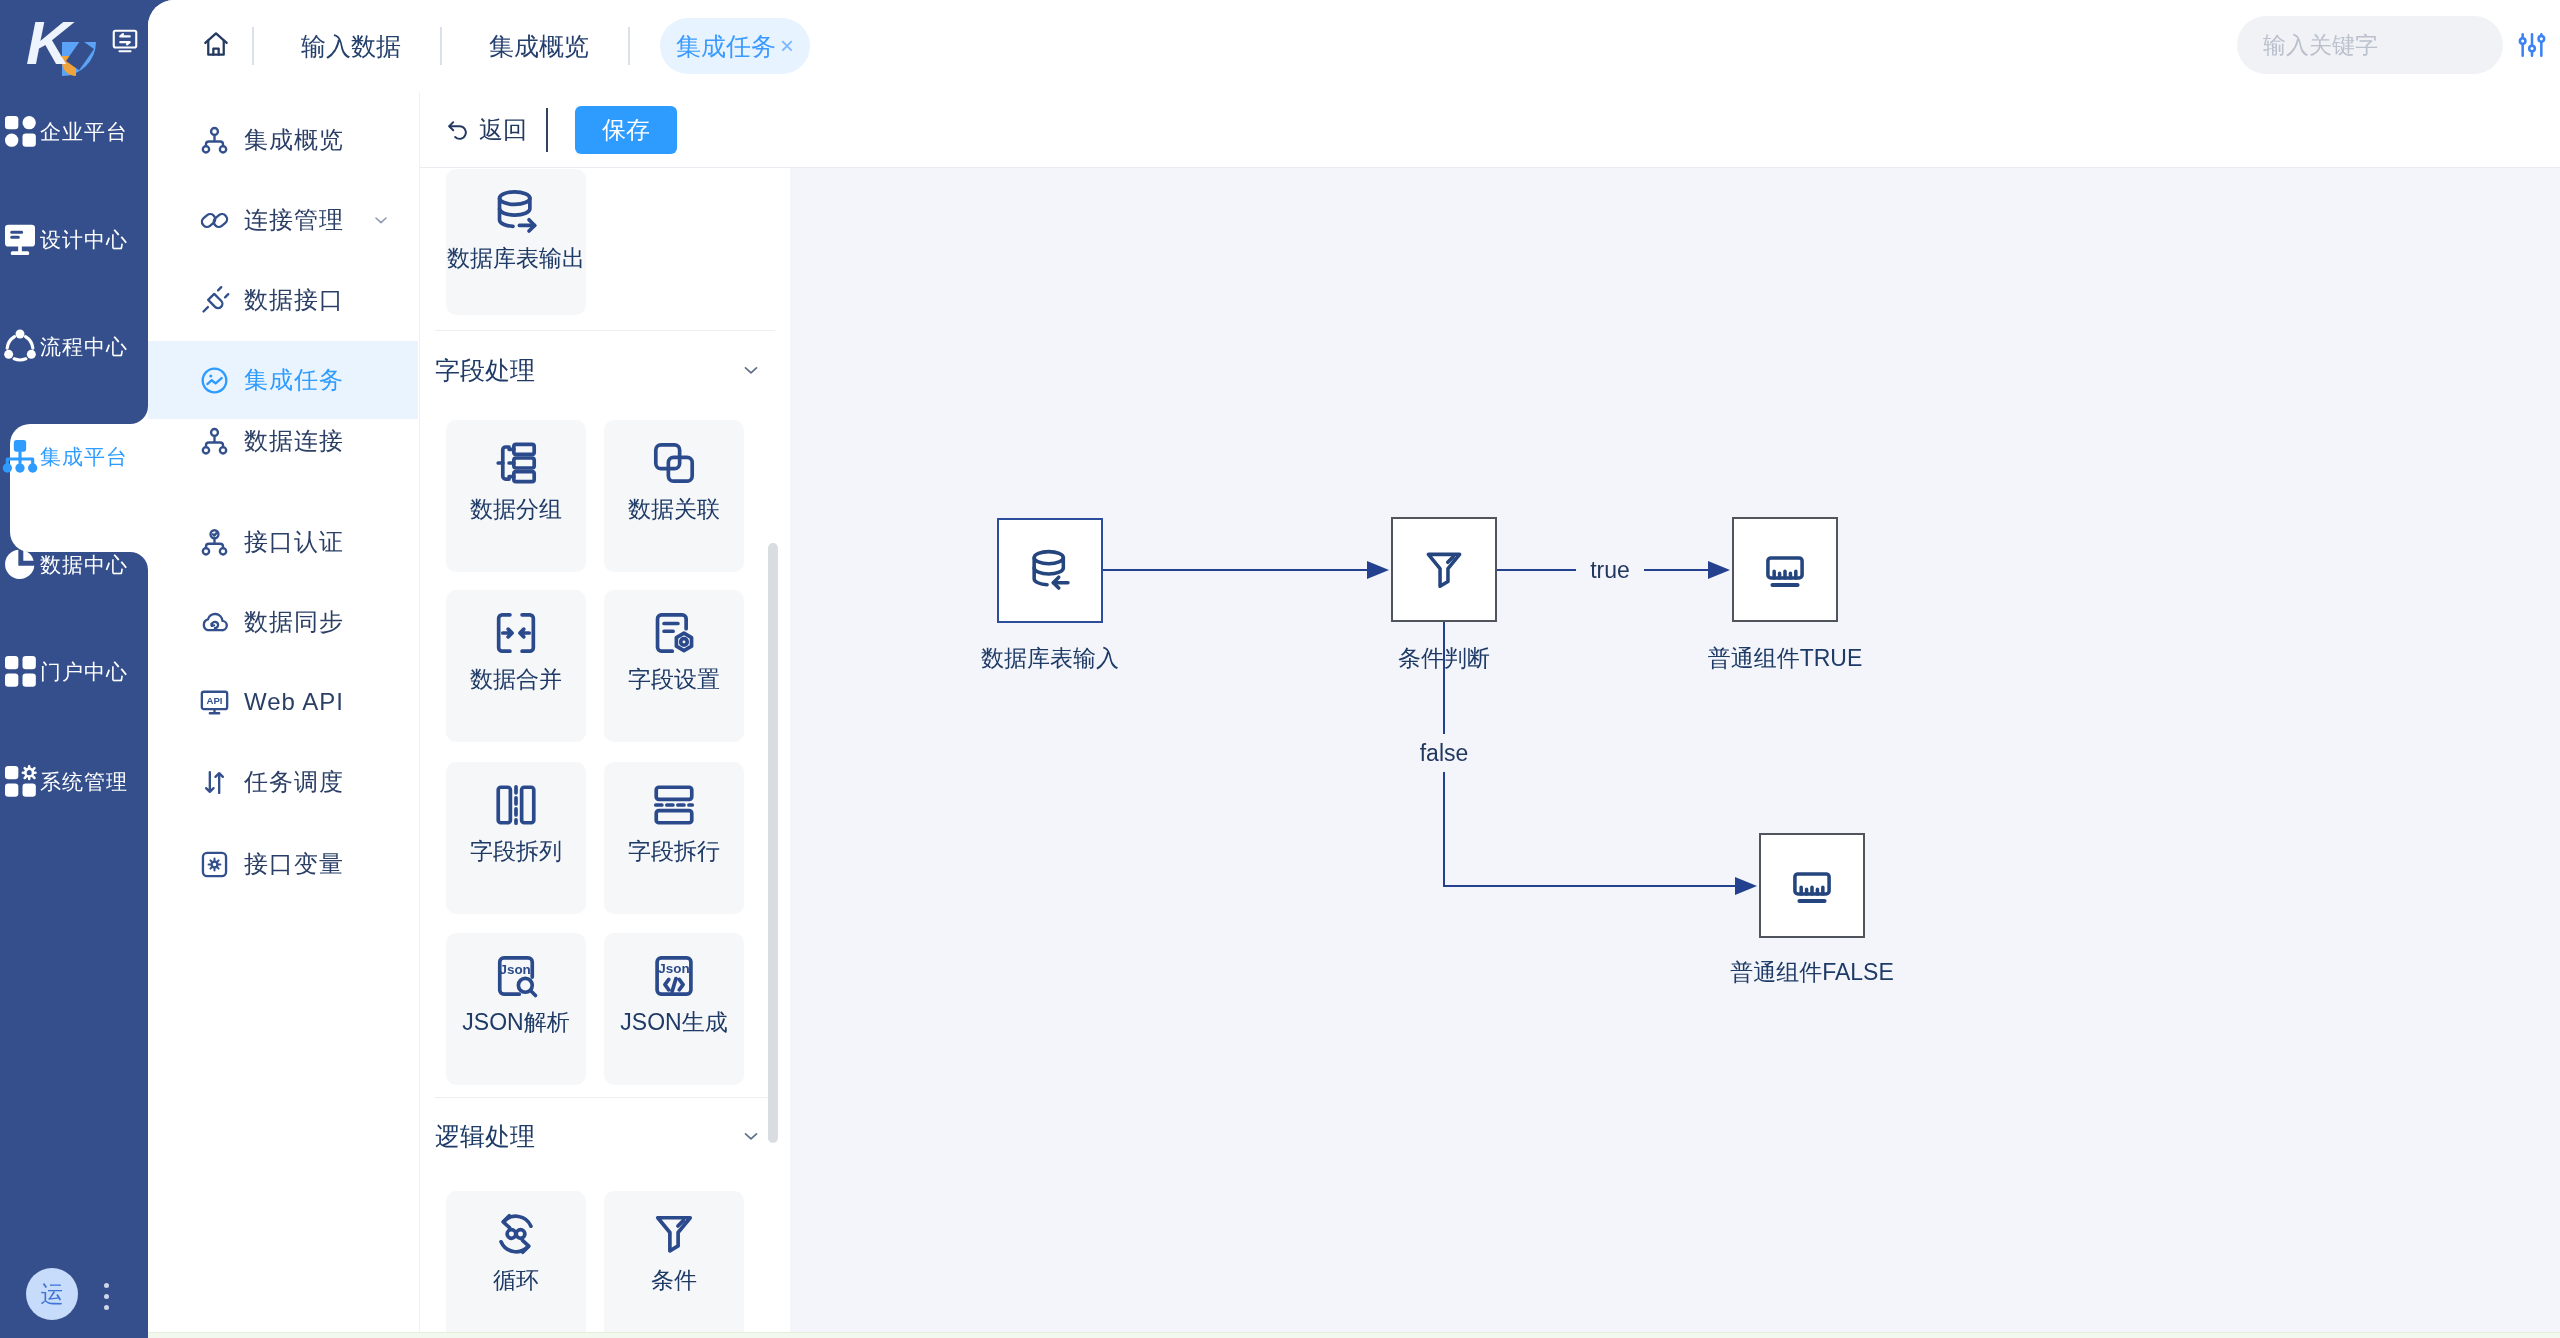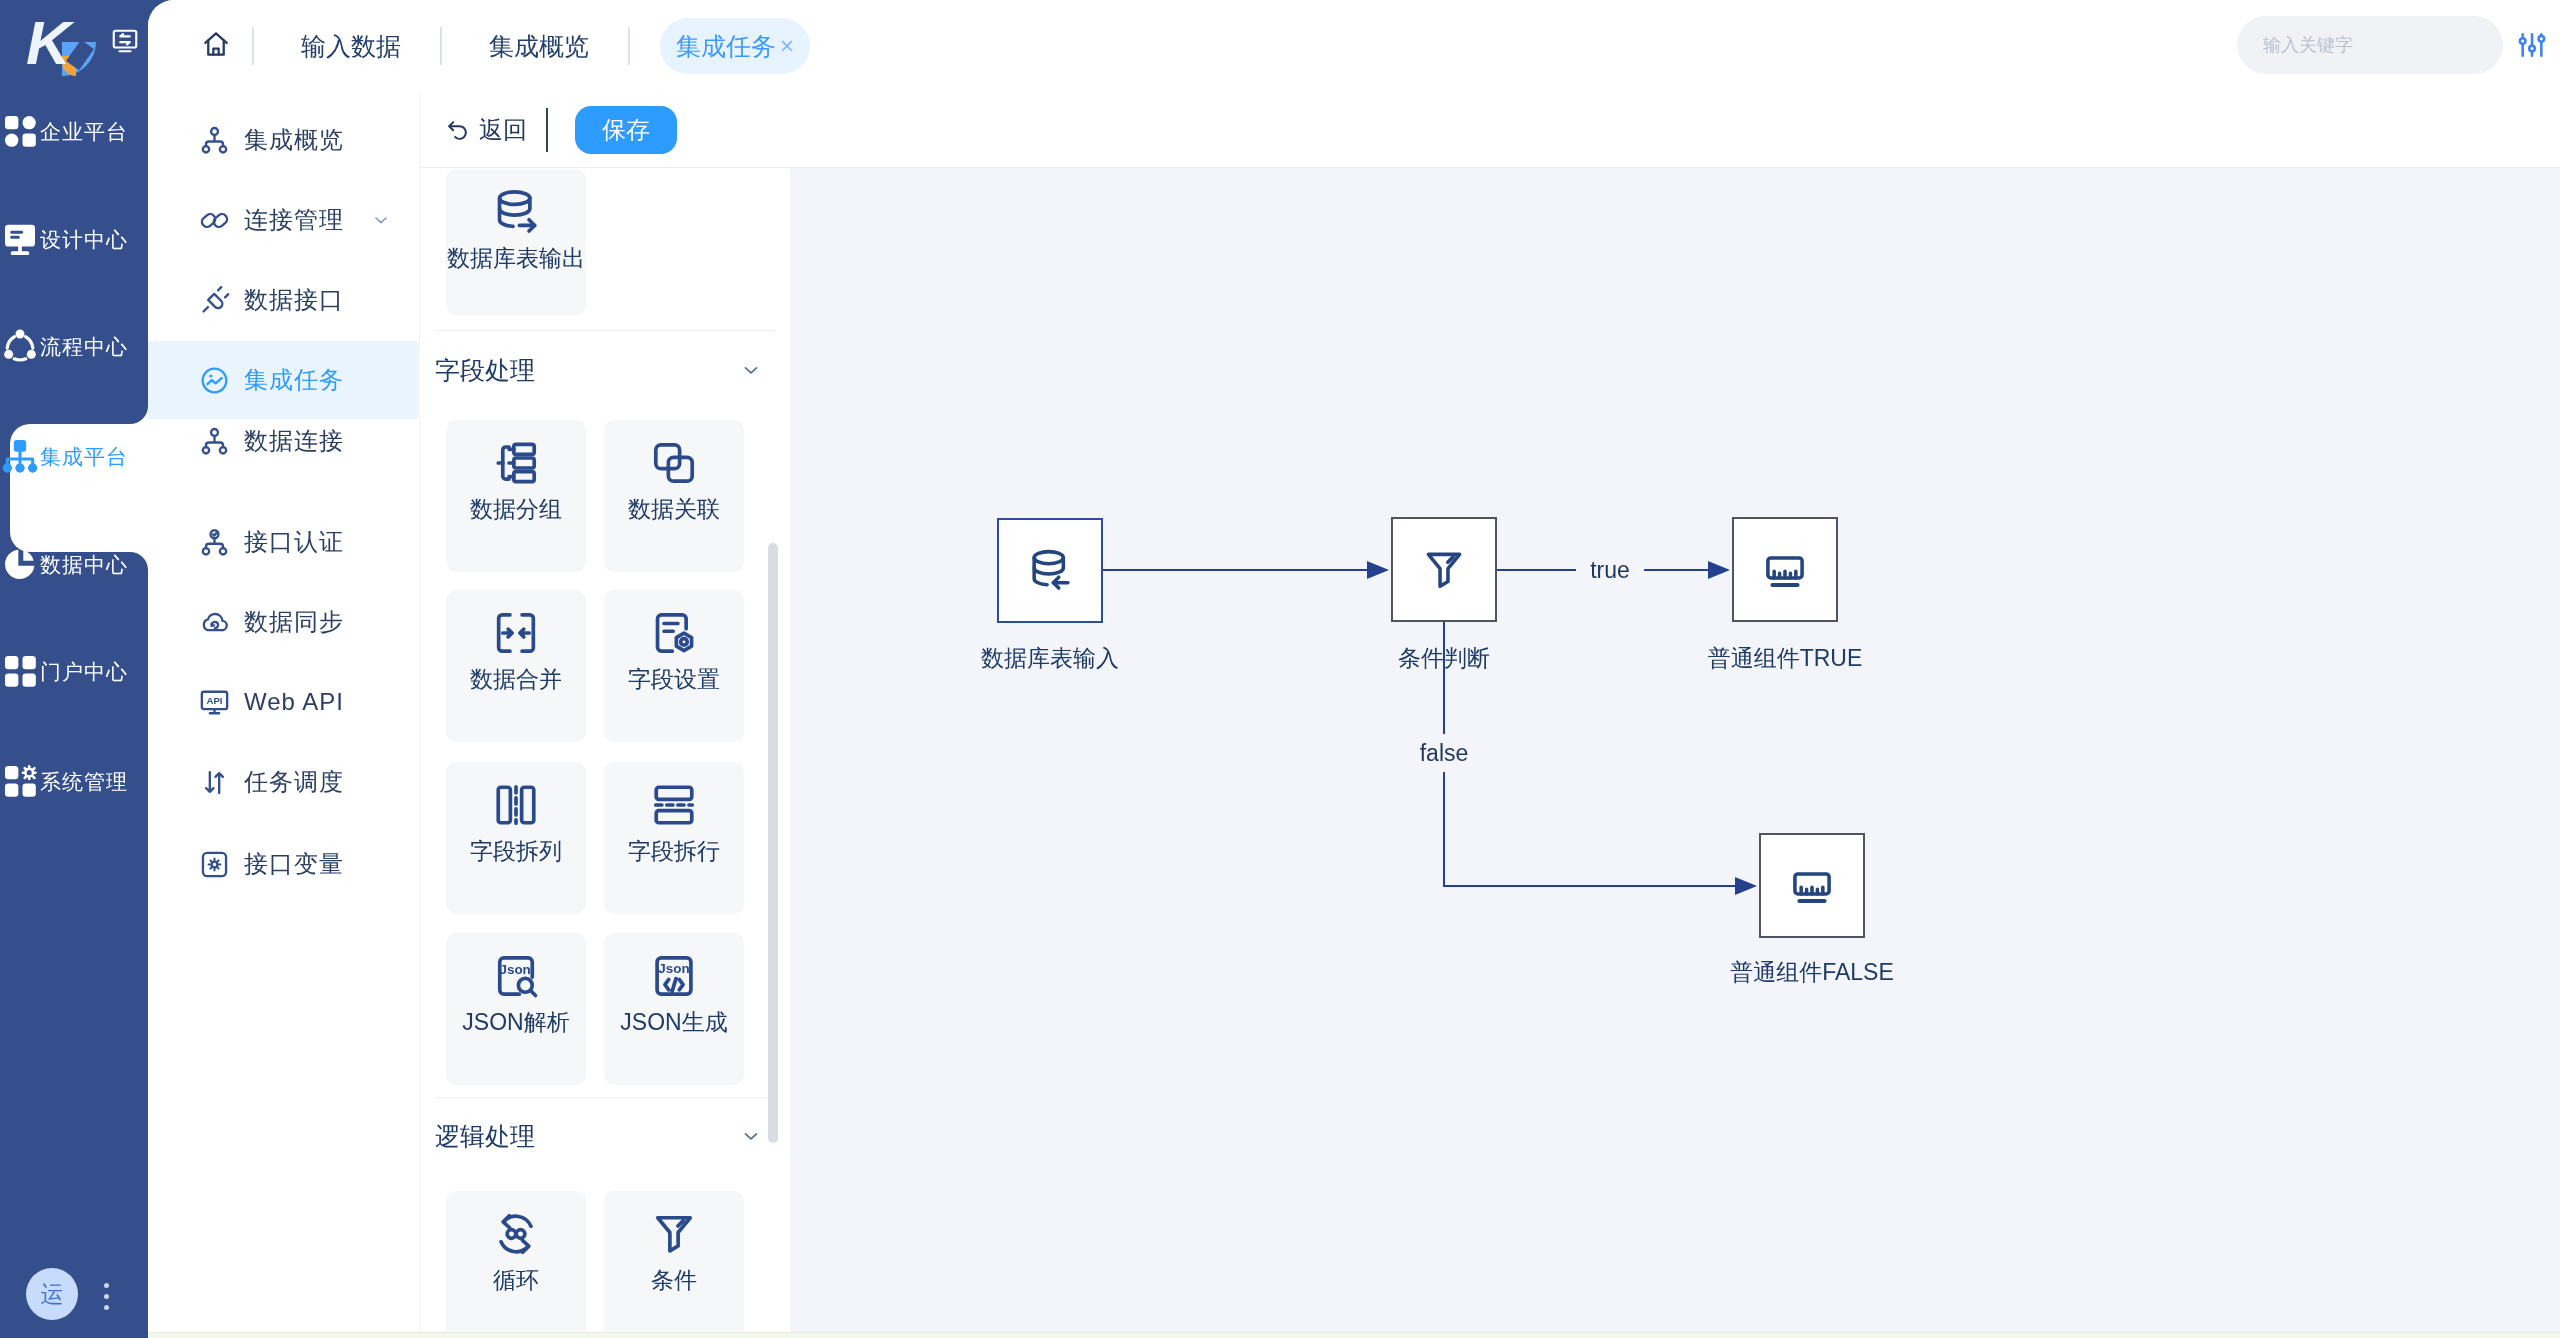--- a/index.html
+++ b/index.html
@@ -35,41 +35,41 @@
 
   
   .header { position:absolute; left:0; top:0; right:0; height:92px; background:#ffffff; }
   .home-btn { position:absolute; left:52px; top:28px; width:32px; height:32px; color:#24395f; cursor:pointer; }
   .hsep { position:absolute; top:27px; width:2px; height:38px; background:#dbe1ea; }
   .htab { position:absolute; top:0; height:92px; width:150px; display:flex; align-items:center; justify-content:center; font-size:25px; color:#25406d; cursor:pointer; }
   .htab-pill { position:absolute; left:512px; top:18px; width:150px; height:56px; border-radius:28px; background:#e7f3ff; display:flex; align-items:center; justify-content:center; gap:4px; cursor:pointer; }
   .htab-pill .t { font-size:25px; color:#3a9aff; }
   .htab-pill .x { font-size:24px; color:#7db8ff; cursor:pointer; }
   .search-pill { position:absolute; left:2089px; top:16px; width:266px; height:58px; border-radius:29px; background:#f0f2f6; display:flex; align-items:center; padding:0 20px 0 26px; }
-  .search-pill input { flex:1; border:none; outline:none; background:transparent; font-size:18px; color:#55607a; font-family:inherit; }
+  .search-pill input { flex:1; border:none; outline:none; background:transparent; font-size:23px; color:#55607a; font-family:inherit; }
   .search-pill input::placeholder { color:#bac1cd; }
   .search-glyph { width:28px; height:28px; color:#c6ccd8; }
   .sliders-btn { position:absolute; left:2368px; top:29px; width:32px; height:32px; color:#3b82f6; cursor:pointer; }
 
   
   .menu { position:absolute; left:0; top:92px; width:272px; bottom:0; background:#ffffff; border-right:1px solid #eef1f5; }
   .mitem { position:absolute; left:0; right:1px; height:78px; display:flex; align-items:center; padding-left:50px; cursor:pointer; color:#2b3f66; }
   .mitem .micon { width:33px; height:33px; color:#33508c; flex:none; }
   .mitem .mlabel { margin-left:13px; font-size:24px; letter-spacing:1px; }
   .mitem.active { background:#eaf4ff; color:#2e9bff; }
   .mitem.active .micon { color:#2e9bff; }
   .mitem .mchevron { position:absolute; right:26px; width:22px; height:22px; color:#8d99ad; }
 
   
   .work { position:absolute; left:272px; top:92px; right:0; bottom:0; }
   .toolbar { position:absolute; left:0; top:0; right:0; height:76px; background:#ffffff; border-bottom:1px solid #e9ecf0; }
   .back-btn { position:absolute; left:24px; top:20px; height:36px; display:flex; align-items:center; gap:8px; color:#22385f; font-size:24px; cursor:pointer; }
   .back-btn .bicon { width:27px; height:27px; }
   .tdiv { position:absolute; left:126px; top:16px; width:2px; height:44px; background:#33415f; }
-  .save-btn { position:absolute; left:155px; top:14px; width:102px; height:48px; border-radius:16px; background:#2e9cff; color:#ffffff; font-size:24px; display:flex; align-items:center; justify-content:center; cursor:pointer; border:none; font-family:inherit; }
+  .save-btn { position:absolute; left:155px; top:14px; width:102px; height:48px; border-radius:6px; background:#2e9cff; color:#ffffff; font-size:24px; display:flex; align-items:center; justify-content:center; cursor:pointer; border:none; font-family:inherit; }
   .actions { position:absolute; right:0; top:15px; height:55px; display:flex; border:1px solid #e9ebef; background:#ffffff; }
   .abtn { display:flex; align-items:center; justify-content:center; font-size:23px; font-weight:500; color:#1d3357; border-left:1px solid #e9ebef; cursor:pointer; white-space:nowrap; }
   .abtn:first-child { border-left:none; }
 
   
   .content { position:absolute; left:0; top:76px; right:0; bottom:0; }
   .palette { position:absolute; left:0; top:0; width:370px; height:100%; background:#ffffff; overflow:hidden; }
   .pcard { position:absolute; width:140px; height:152px; background:#f6f7f9; border-radius:10px; display:flex; flex-direction:column; align-items:center; padding-top:17px; cursor:grab; }
   .pcard .cicon { width:52px; height:52px; color:#2b4a8c; }
   .pcard .clabel { margin-top:5px; font-size:23px; color:#1e3a66; white-space:nowrap; }

